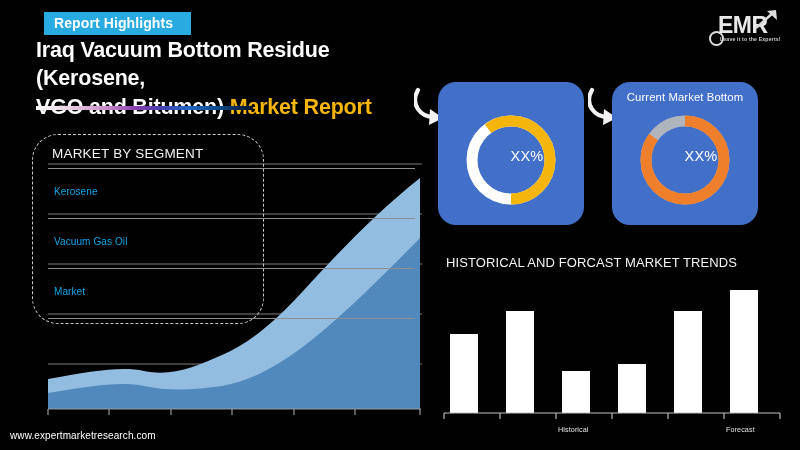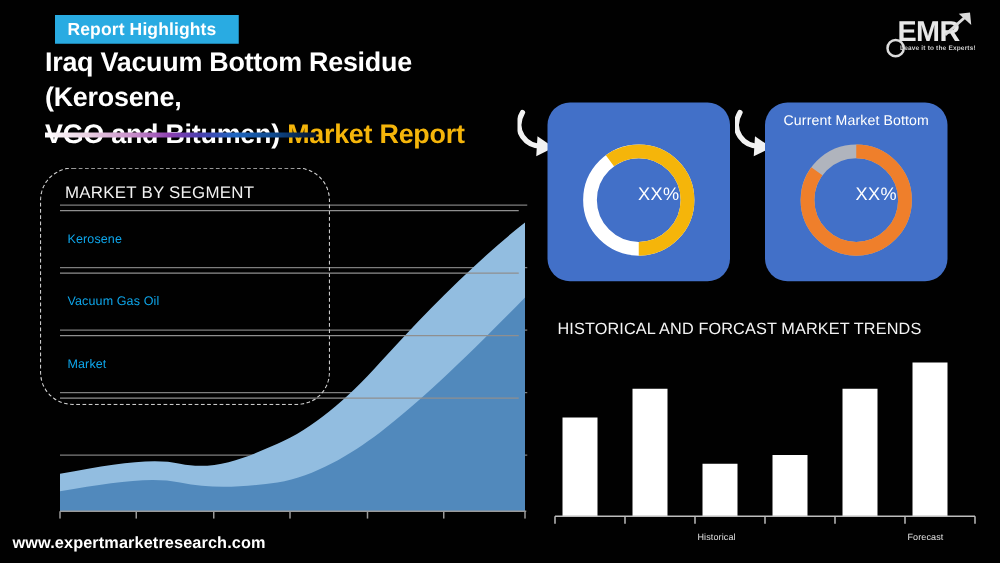--- a/index.html
+++ b/index.html
@@ -96,21 +96,21 @@
   }
   .barchart{position:absolute;left:440px;top:275px;width:350px;height:150px;}
   .barlbl{
     position:absolute;font-size:7.2px;color:#e2e2e2;letter-spacing:.1px;
     white-space:nowrap;
   }
 
   
   .footer{
     position:absolute;left:10px;bottom:9px;
-    font-size:13px;font-weight:bold;color:#ffffff;letter-spacing:.1px;
+    font-size:10px;font-weight:normal;color:#ffffff;letter-spacing:.1px;
   }
 </style>
 </head>
 <body>
 
 <div class="stage">
 
   <div class="badge">Report Highlights</div>
 
   <div class="title">

